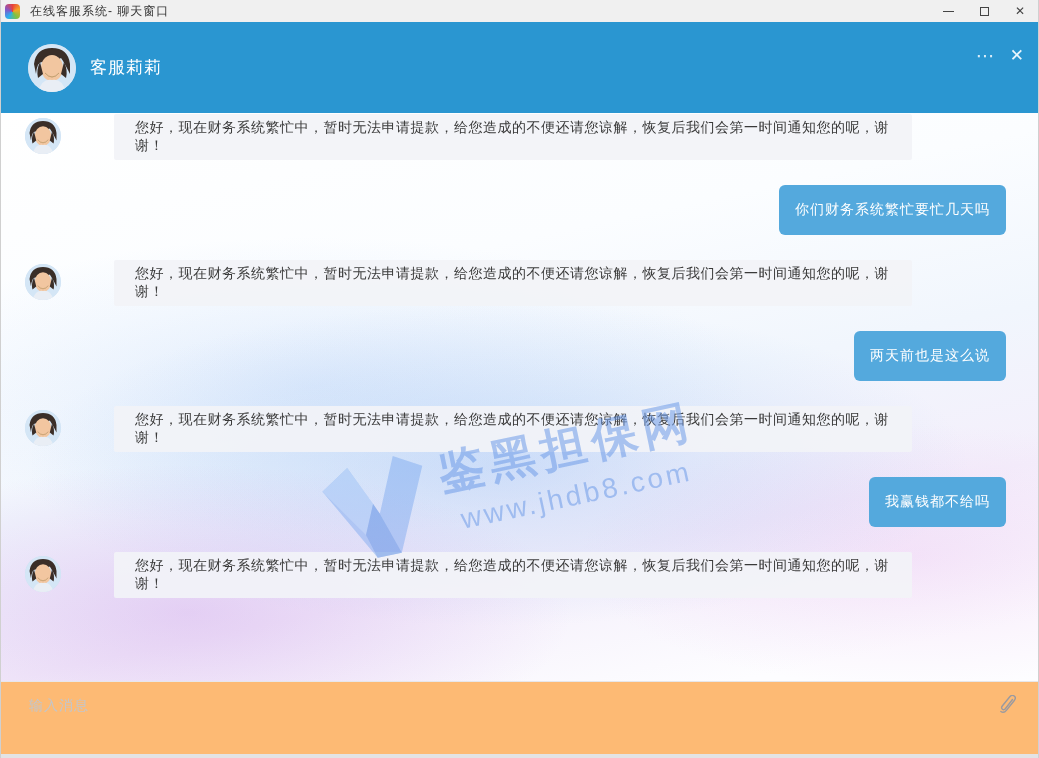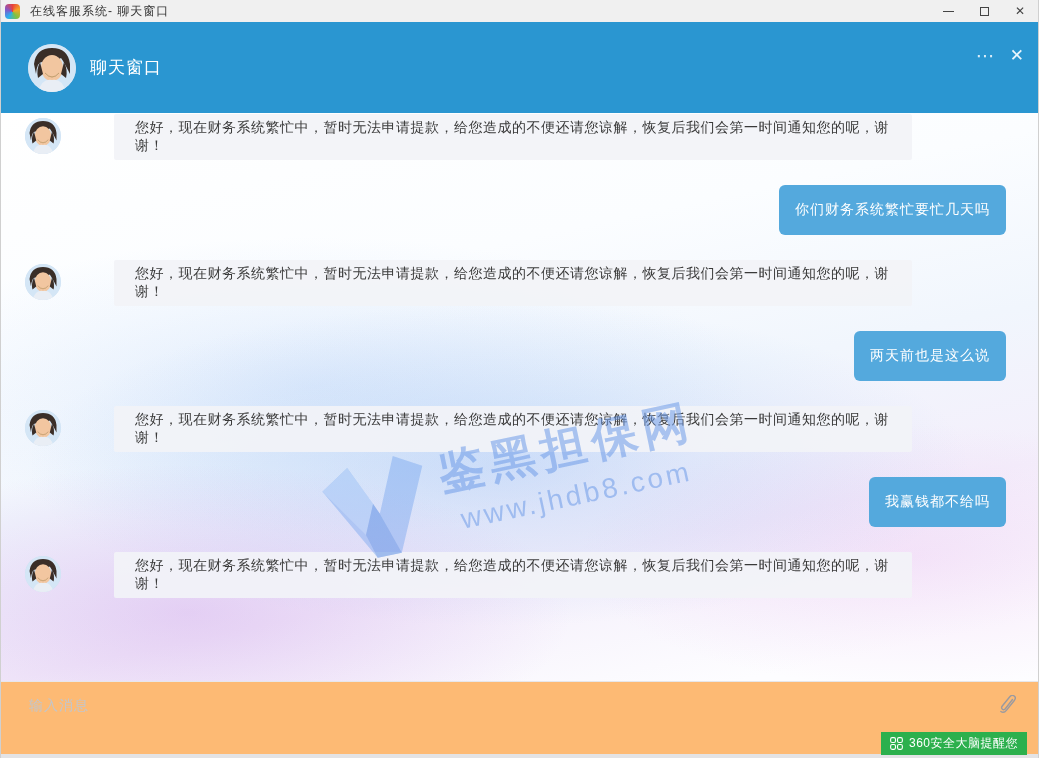--- a/index.html
+++ b/index.html
@@ -130,21 +130,21 @@
   <svg viewBox="0 0 48 48" width="100%" height="100%">
     <circle cx="24" cy="24" r="24" fill="#d4e6f6"></circle>
     <path d="M6 20 Q8 4 24 4 Q40 4 42 20 L42 30 Q36 18 33 14 Q28 18 14 18 Q9 18 8 30 Z" fill="#3a2e28"></path>
     <ellipse cx="24" cy="24" rx="11" ry="13" fill="#f2c6a0"></ellipse>
     <path d="M17 29 Q24 37 31 29 Q28 33 24 33 Q20 33 17 29 Z" fill="#ffffff" stroke="#b96" stroke-width="0.6"></path>
     <path d="M10 48 Q14 34 24 36 Q34 34 38 48 Z" fill="#e9eef5"></path>
     <path d="M36 18 Q40 26 38 34 L33 30 Z" fill="#3a2e28"></path>
     <path d="M12 18 Q8 26 10 34 L15 30 Z" fill="#3a2e28"></path>
   </svg>
 </div>
-    <span class="header-name">聊天窗口</span>
+    <span class="header-name">客服莉莉</span>
     <div class="header-actions">
       <span class="header-more">⋯</span>
       <span class="header-close">✕</span>
     </div>
   </div>
 
   <div class="chat-body">
     <div class="message-list">
         <div class="row left">
           <div class="msg-avatar">
@@ -230,23 +230,14 @@
     <textarea placeholder="输入消息" style=""></textarea>
     <span class="attach">
       <svg width="17" height="20" viewBox="0 0 17 20">
         <path d="M13.5 4.5 L6.5 13.5 Q5 15.5 3.4 14.2 Q1.8 13 3.3 11 L10.8 1.8 Q13 -0.7 15.2 1 Q17.4 2.7 15.5 5.2 L7.6 15.1 Q4.7 18.7 1.9 16.5" fill="none" stroke="#9a9aa0" stroke-width="1.4" stroke-linecap="round"></path>
       </svg>
     </span>
   </div>
 
   <div class="footer-strip"></div>
 
-  <div class="toast">
-    <svg width="13" height="13" viewBox="0 0 14 14">
-      <rect x="0.7" y="0.7" width="5.2" height="5.2" rx="1.6" fill="none" stroke="#fff" stroke-width="1.2"></rect>
-      <rect x="8.1" y="0.7" width="5.2" height="5.2" rx="1.6" fill="none" stroke="#fff" stroke-width="1.2"></rect>
-      <rect x="0.7" y="8.1" width="5.2" height="5.2" rx="1.6" fill="none" stroke="#fff" stroke-width="1.2"></rect>
-      <rect x="8.1" y="8.1" width="5.2" height="5.2" rx="1.6" fill="none" stroke="#fff" stroke-width="1.2"></rect>
-    </svg>
-    <span>360安全大脑提醒您</span>
-  </div>
 
 </div>
 
 </body></html>

